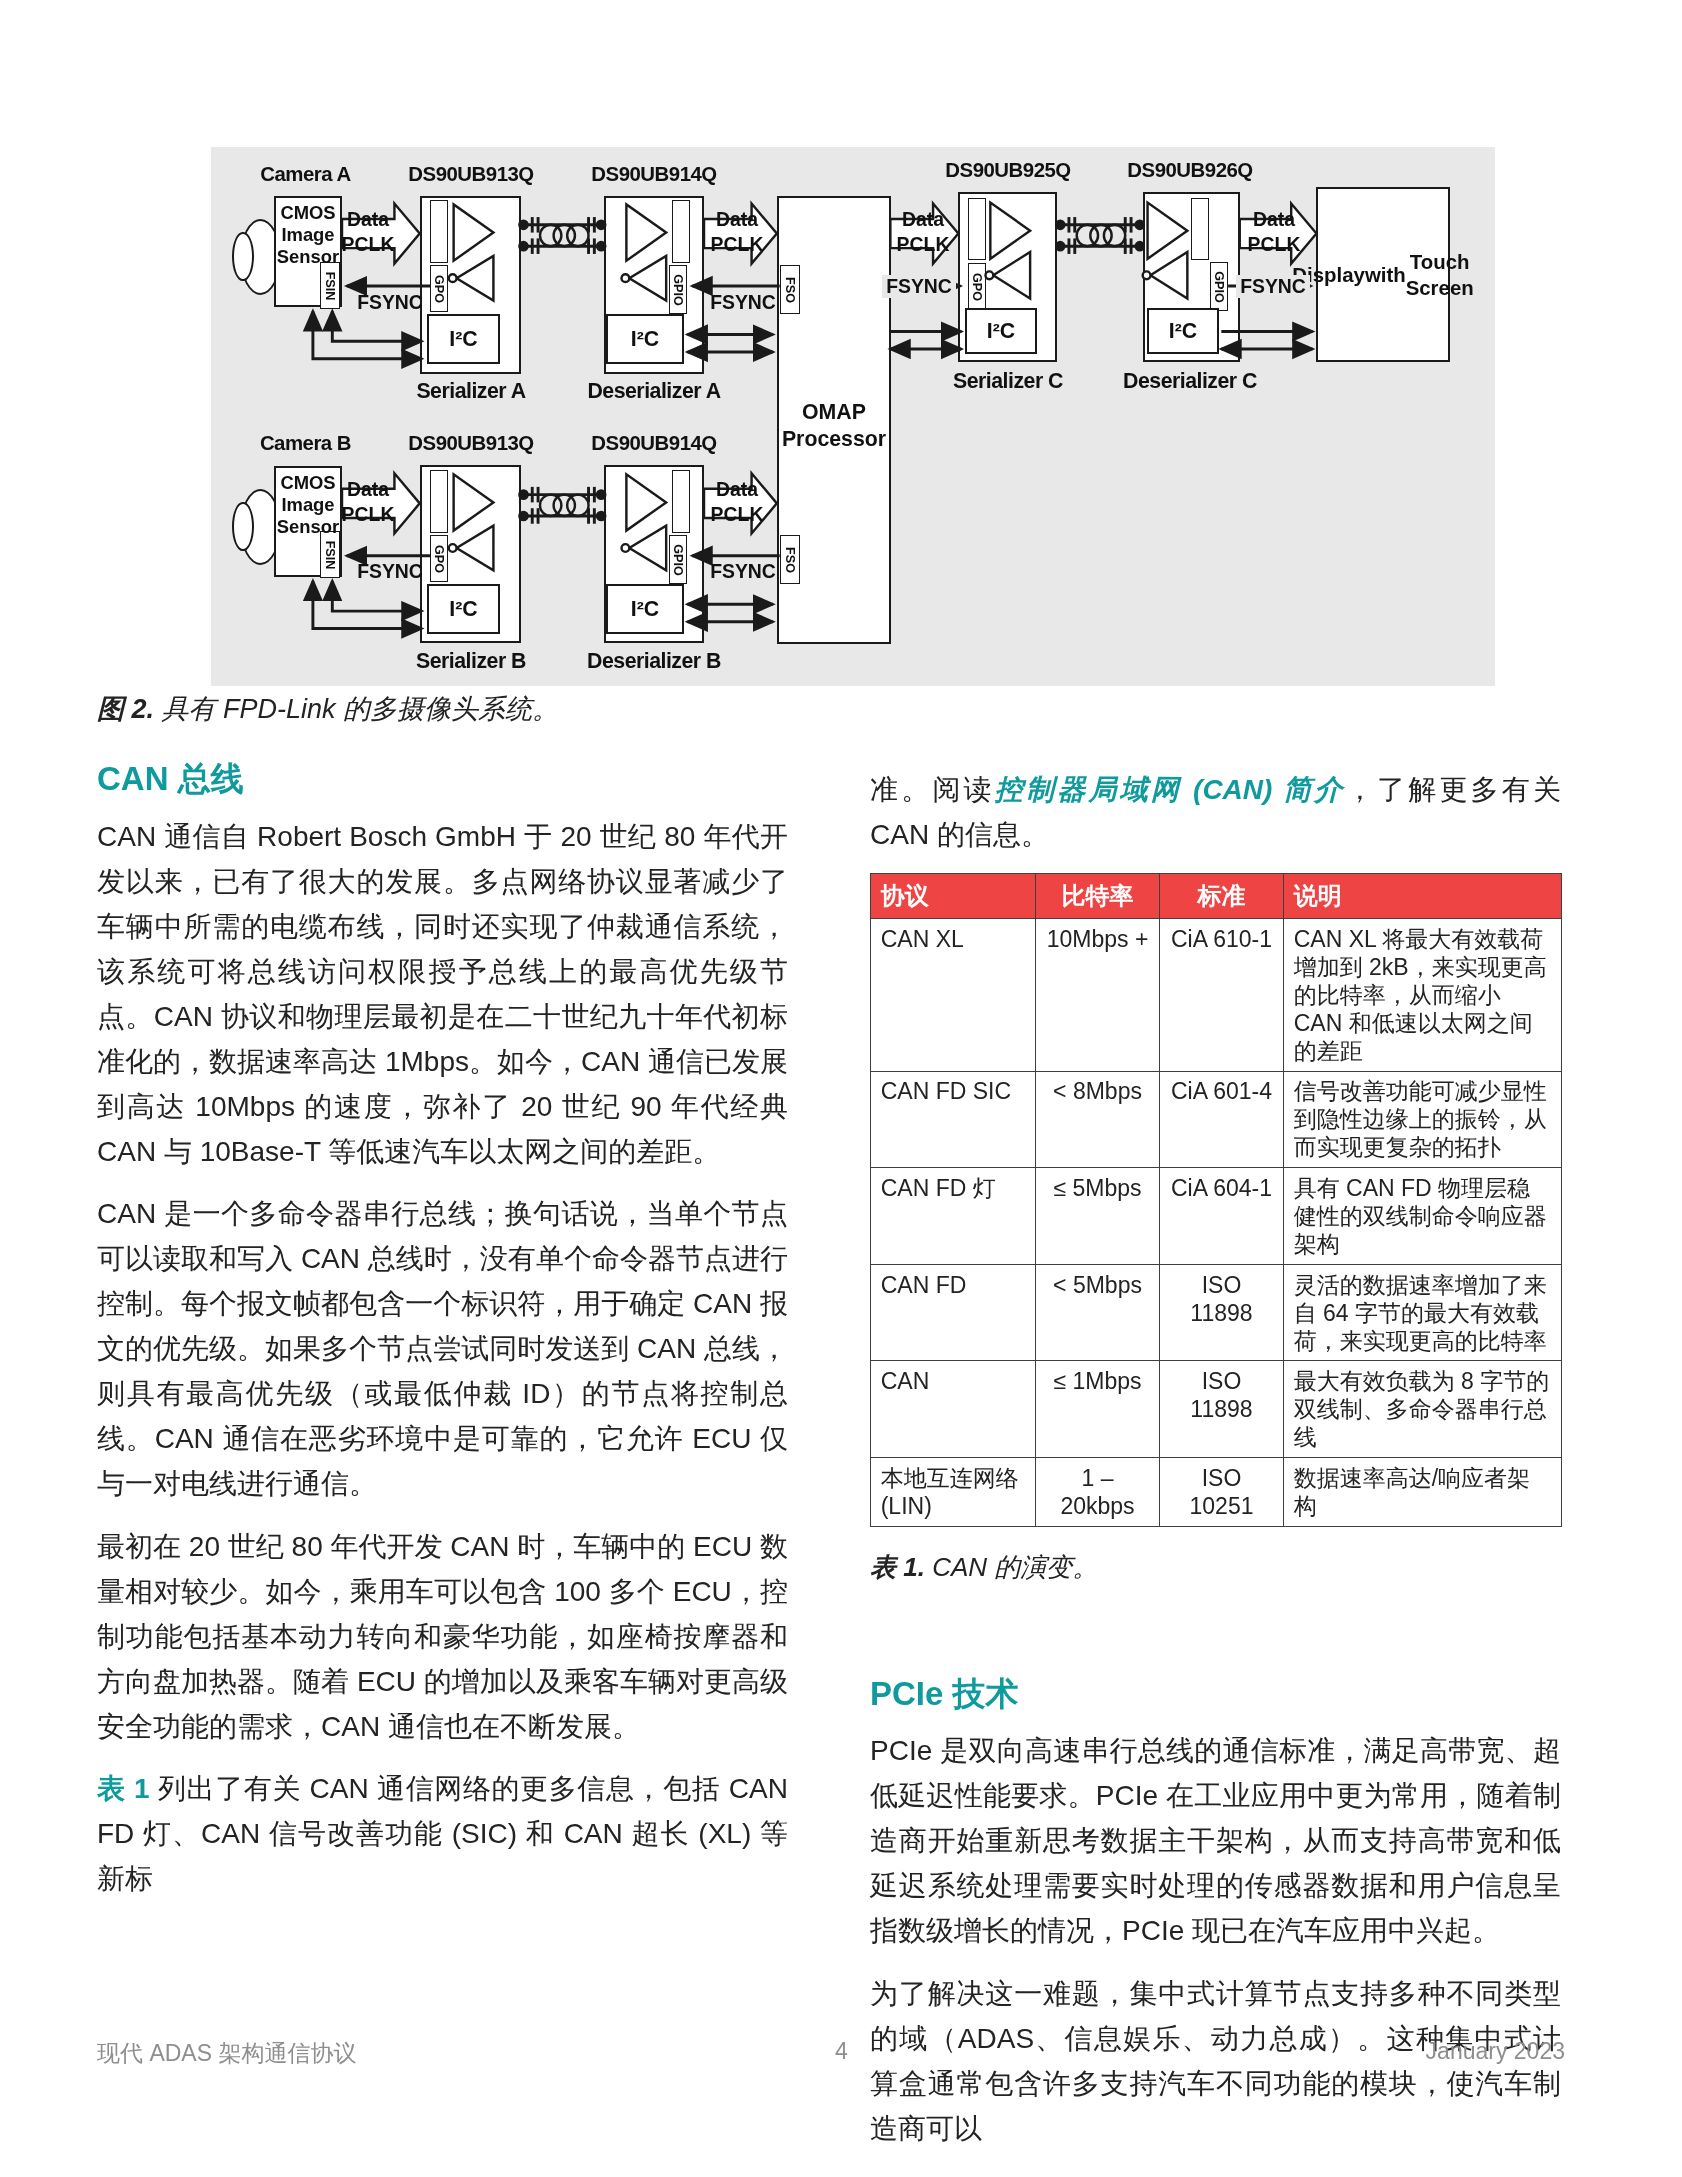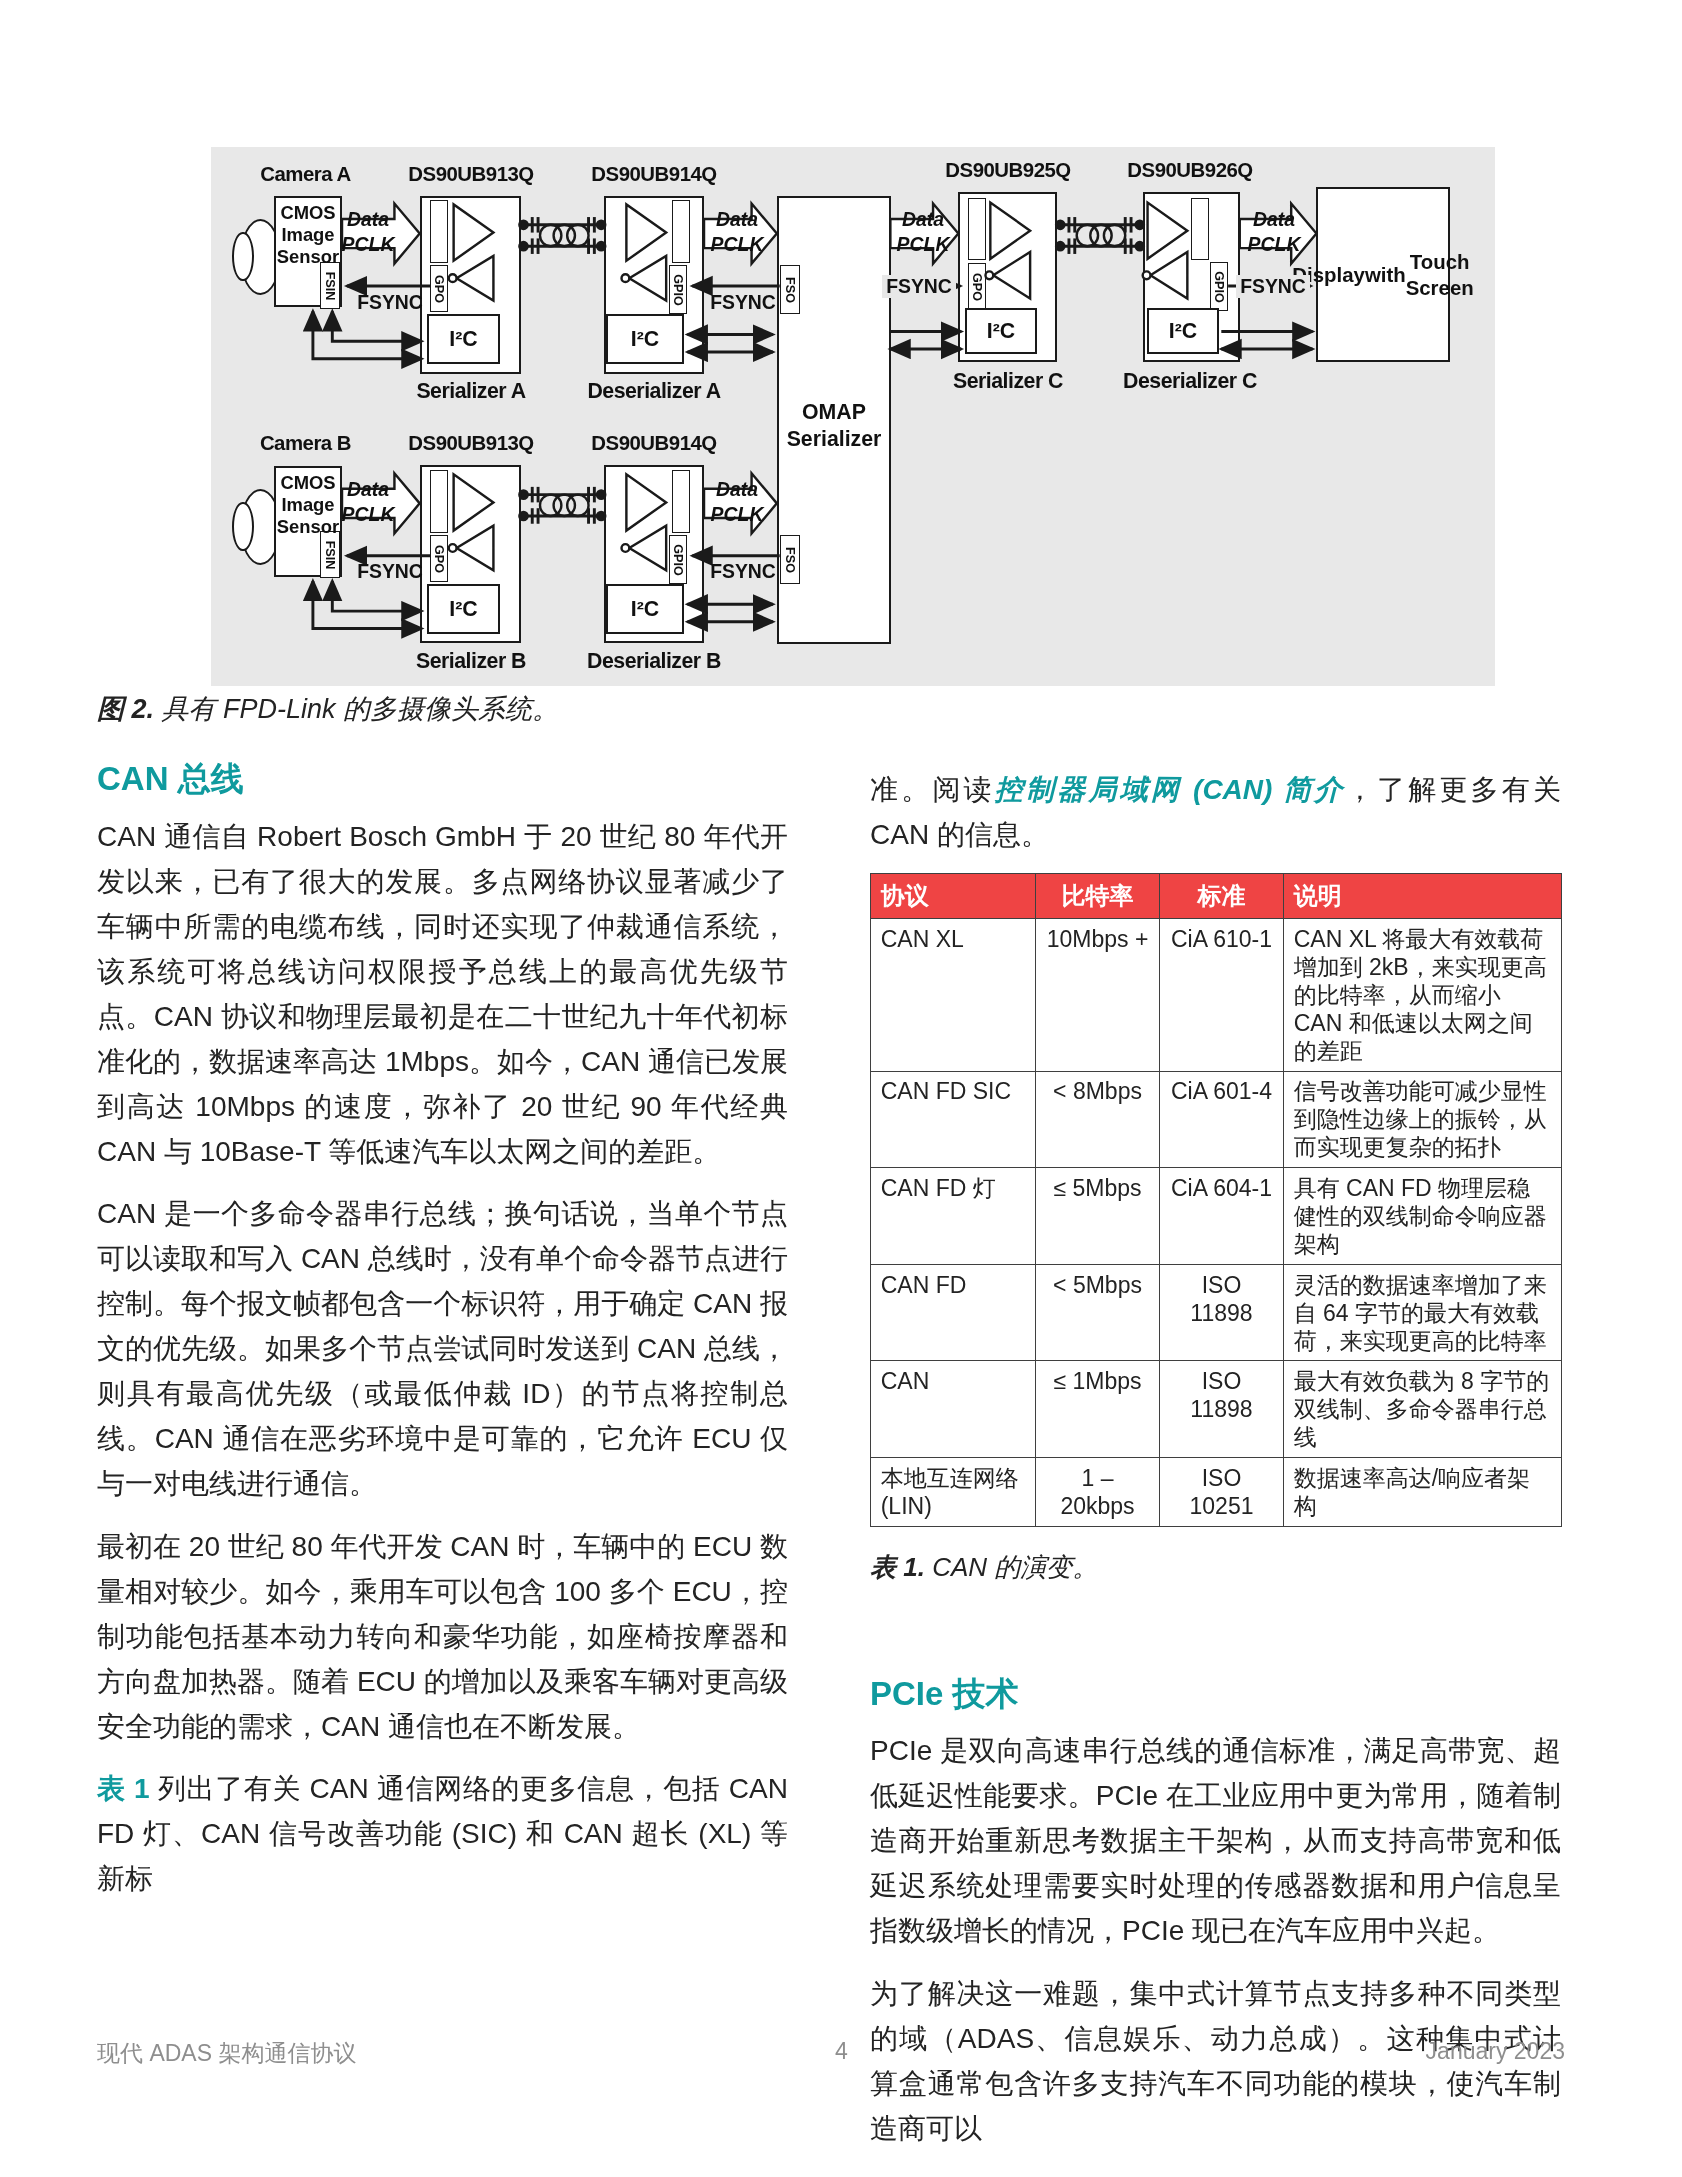--- a/index.html
+++ b/index.html
@@ -15,21 +15,21 @@
   .vbox { position:absolute; background:#fff; border:1.9px solid #1a1a1a; }
   .vbox>span { position:absolute; left:50%; top:50%; transform:translate(-50%,-50%) rotate(90deg);
                font-size:12.6px; font-weight:bold; white-space:nowrap; color:#111; }
   .i2c  { display:flex; align-items:center; justify-content:center; font-weight:bold; font-size:21.3px; color:#111; }
   .tlabel,.blabel { position:absolute; font-weight:bold; text-align:center; color:#111; letter-spacing:-0.5px; }
   .tlabel { font-size:20.4px; }
   .blabel { font-size:21.3px; }
   .cmos { position:absolute; text-align:center; font-weight:bold; font-size:18.4px; line-height:22px; color:#111; }
   .cmos span { display:block; }
   .dptxt { position:absolute; width:60px; text-align:center; font-weight:bold; font-size:19.4px; line-height:25px; color:#111; }
-  .dptxt span { display:block;font-style:italic; }
+  .dptxt span { display:block; }
   .fstxt { position:absolute; width:74px; text-align:center; font-weight:bold; font-size:19.4px; color:#111; }
   .mask  { background:#e8e8e8; }
   .omaplbl { position:absolute; width:114px; text-align:center; font-weight:bold; font-size:21.3px; line-height:27px; color:#111; }
   .omaplbl span { display:block; }
   .dispbox { display:flex; align-items:center; justify-content:center;
              font-weight:bold; font-size:20.4px; line-height:26px; color:#111; text-align:center; }
   .wires { position:absolute; left:0; top:0; pointer-events:none; }
 
   
   .caption { position:absolute; left:97px; top:691px; font-size:27px; font-style:italic; color:#232323; }
@@ -282,21 +282,21 @@
         <span>Sensor</span>
     </div>
     <div class="cmos" style="left:65px;top:325px;width:64px">
       <span>CMOS</span>
         <span>Image</span>
         <span>Sensor</span>
     </div>
 
     <div class="omaplbl" style="left:566px;top:252px">
       <span>OMAP</span>
-        <span>Serializer</span>
+        <span>Processor</span>
     </div>
 
     <div class="dptxt" style="left:127px;top:60px">
         <span>Data</span>
         <span>PCLK</span>
       </div>
     <div class="dptxt" style="left:496px;top:60px">
         <span>Data</span>
         <span>PCLK</span>
       </div>

